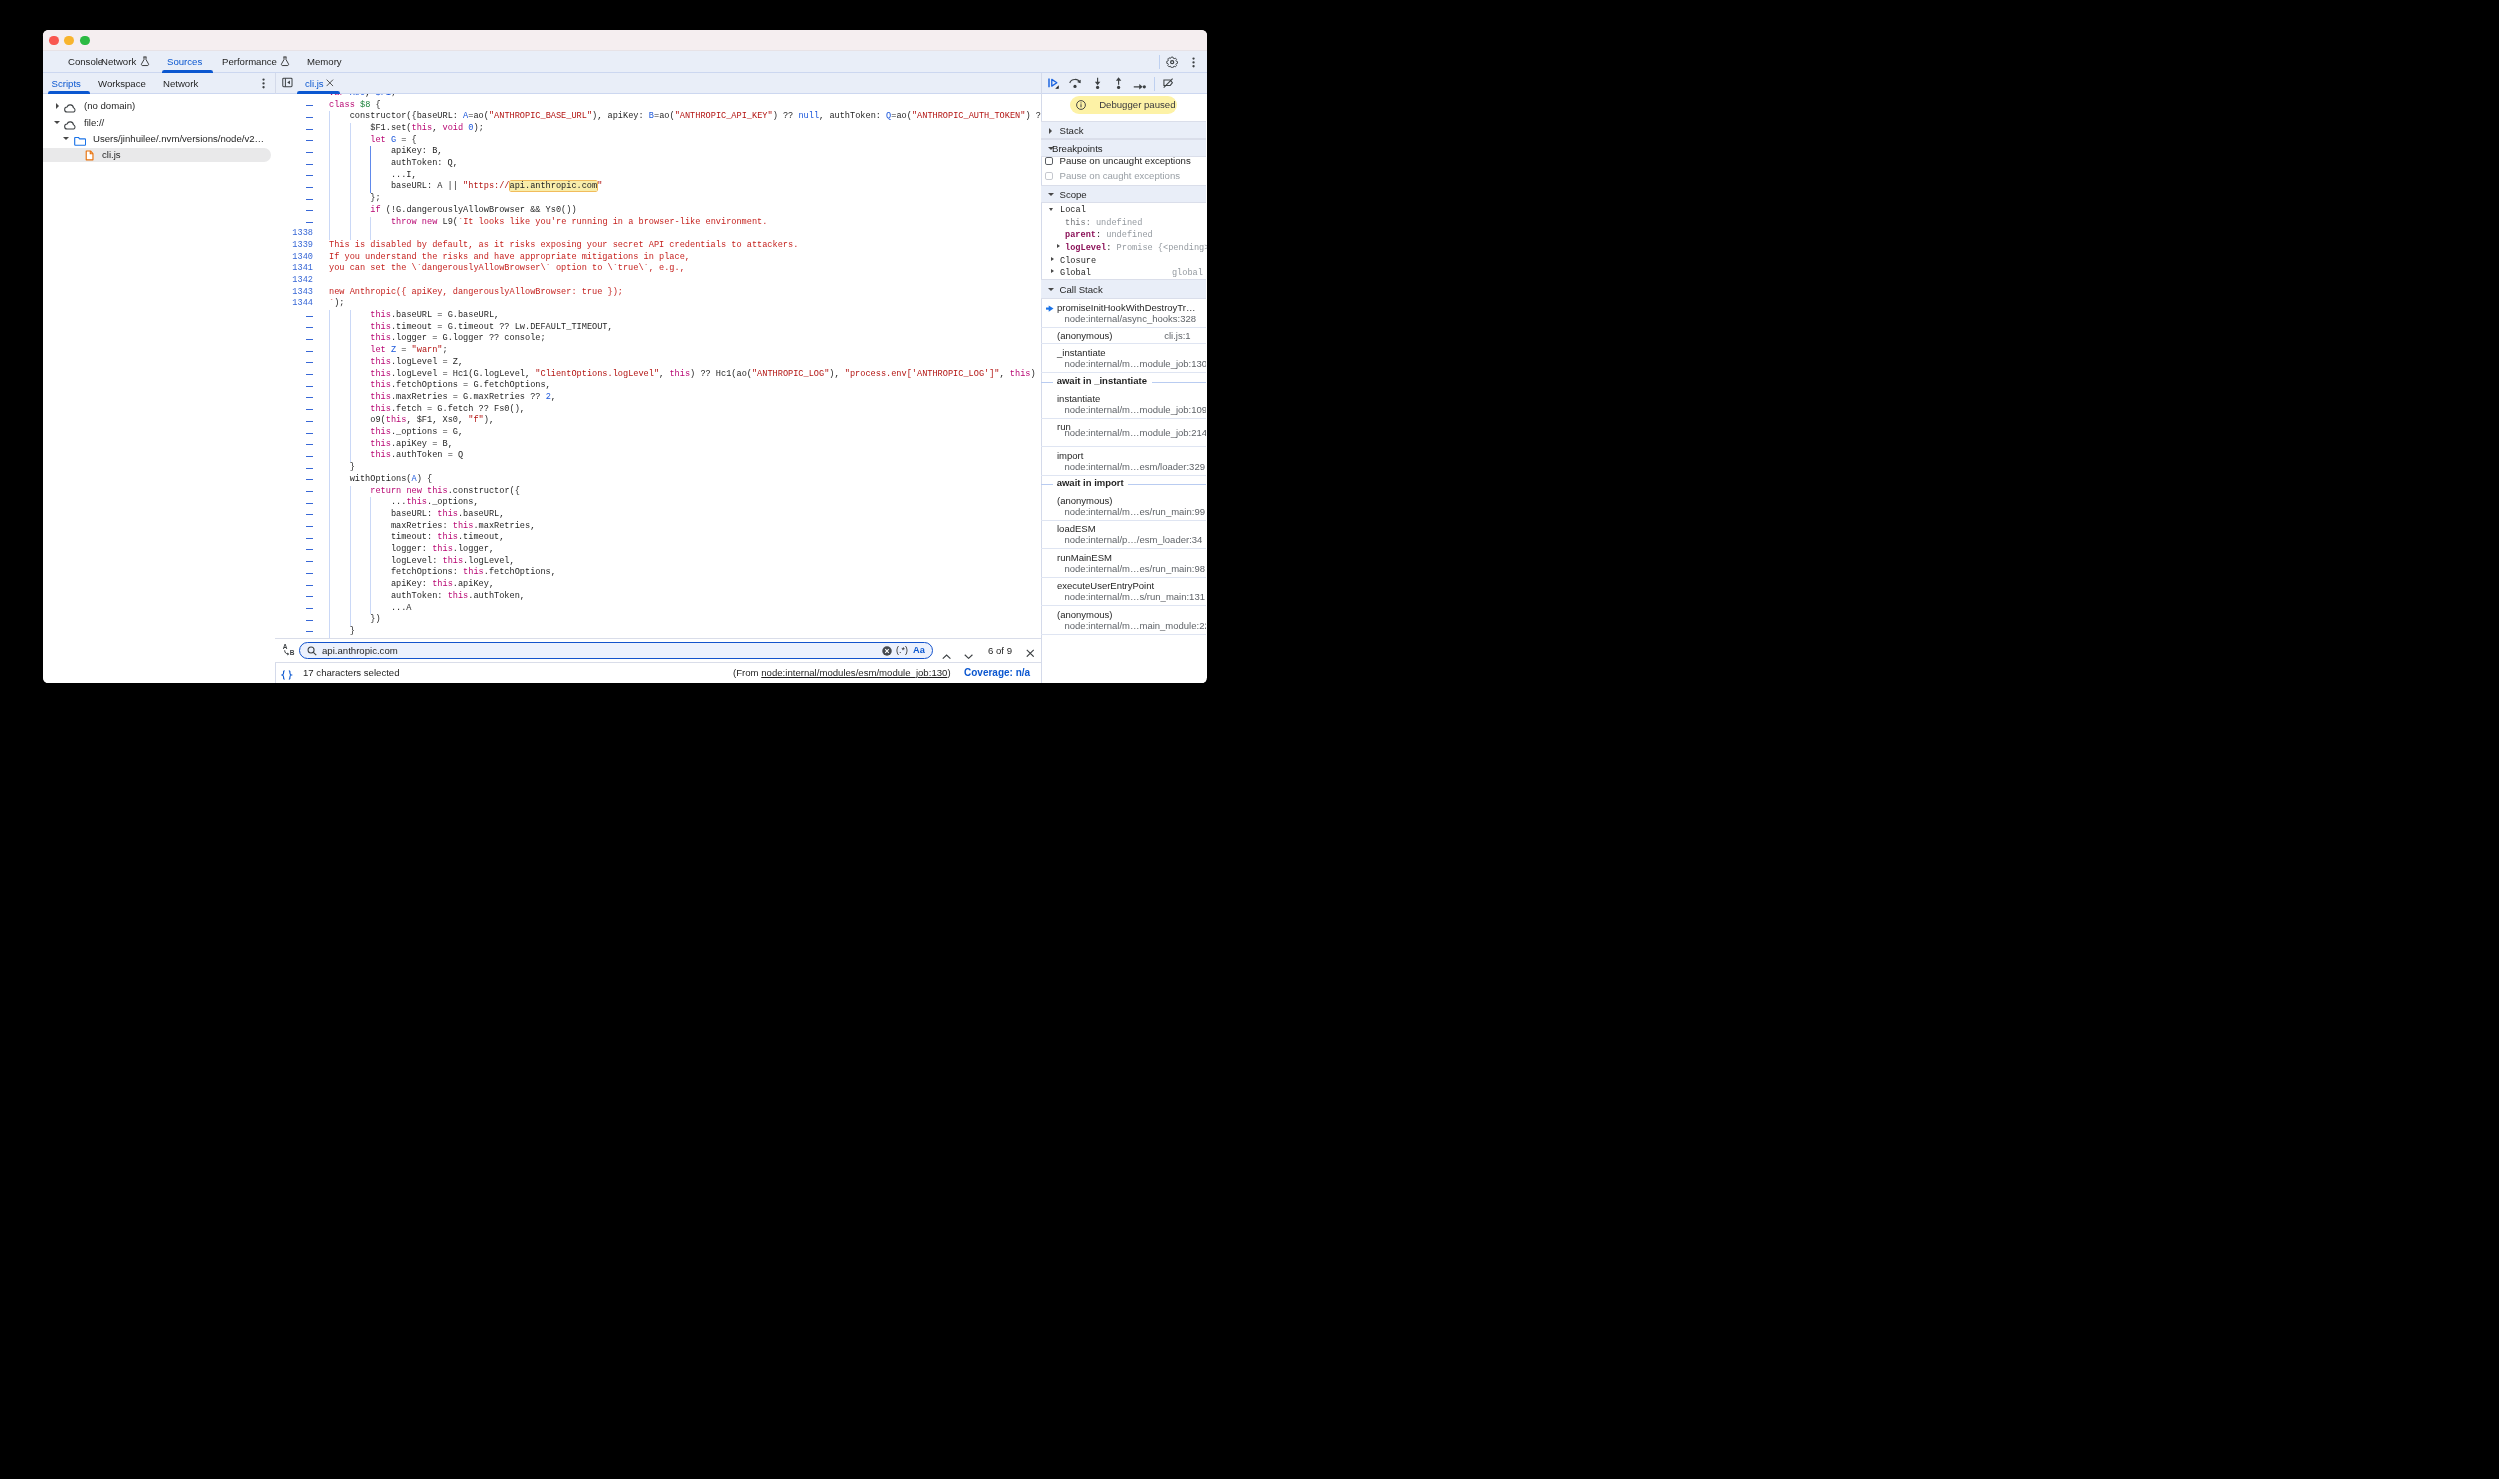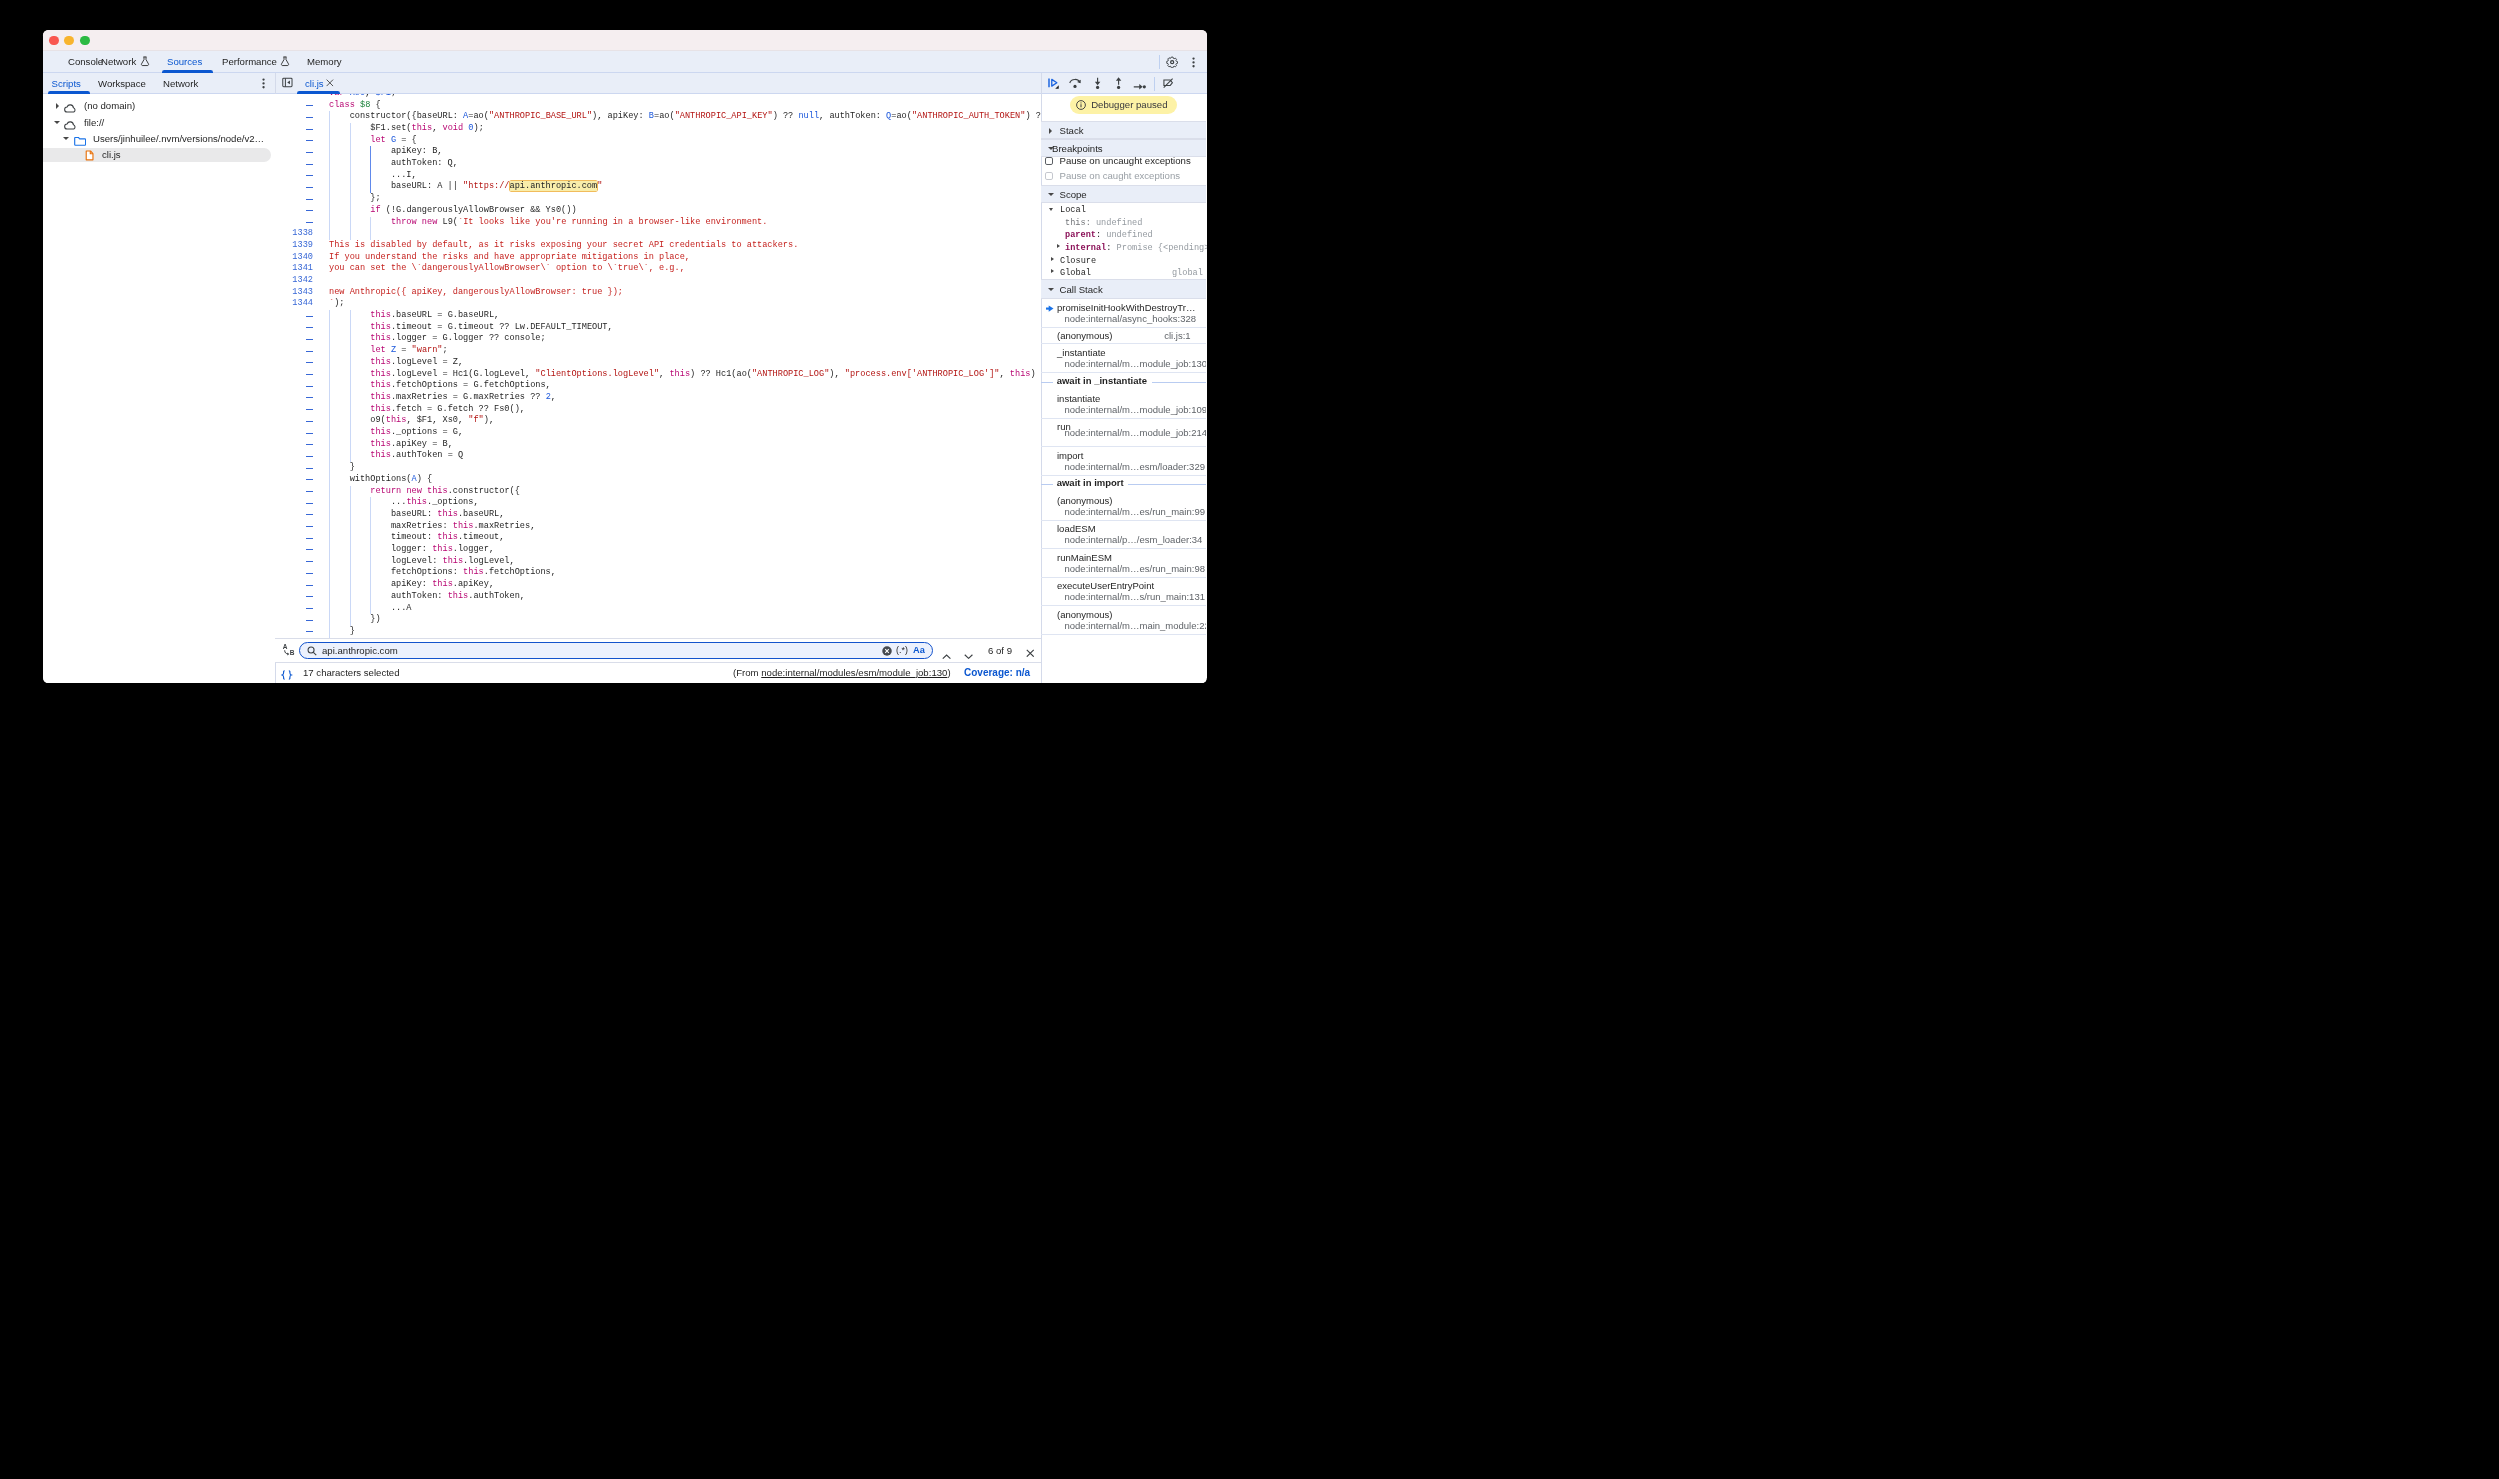--- a/index.html
+++ b/index.html
@@ -147,21 +147,21 @@
     <div class="icon" style="left:238px;top:639px"><svg width="11.5" height="10" viewBox="0 0 15 13" style="">
         <path d="M4.8 1C3.2 1 3.4 2.2 3.4 3.3c0 1.7.1 2.6-1.9 3.2 2 .6 1.9 1.5 1.9 3.2C3.4 10.8 3.2 12 4.8 12 M10.2 1c1.6 0 1.4 1.2 1.4 2.3 0 1.7-.1 2.6 1.9 3.2-2 .6-1.9 1.5-1.9 3.2 0 1.1.2 2.3-1.4 2.3" fill="none" stroke="#0b57d0" stroke-width="1.5"></path>
       </svg></div>
     <div style="position:absolute;left:260px;top:633px;height:20px;line-height:20px;font-size:9.6px;color:#1f1f1f">17 characters selected</div>
     <div style="position:absolute;left:690px;top:633px;height:20px;line-height:20px;font-size:9.6px;color:#1f1f1f;white-space:nowrap">(From <span style="text-decoration:underline">node:internal/modules/esm/module_job:130</span>)</div>
     <div style="position:absolute;left:921px;top:633px;height:20px;line-height:20px;font-size:10px;color:#0b57d0;font-weight:bold">Coverage: n/a</div>
     <div style="position:absolute;left:1027px;top:66px;width:107px;height:18px;border-radius:9.2px;background:#fdf2a6;font-size:9.6px;color:#38383d;line-height:18px;white-space:nowrap"><span style="display:inline-block;vertical-align:-1.9px;margin-left:6.2px"><svg width="10" height="10" viewBox="0 0 13 13" style="">
           <circle cx="6.5" cy="6.5" r="5.7" fill="none" stroke="#38383d" stroke-width="1.2"></circle>
           <rect x="5.85" y="5.5" width="1.3" height="4" fill="#38383d"></rect>
           <rect x="5.85" y="3.2" width="1.3" height="1.3" fill="#38383d"></rect>
-        </svg></span><span style="margin-left:5px">Debugger paused</span></div>
+        </svg></span><span style="margin-left:13px">Debugger paused</span></div>
     <div class="hdr" style="top:91px;height:18px;line-height:18px;left:998px;width:165px"><span style="position:absolute;left:8px;top:5.8px;width:0;height:0;border-top:3.1px solid transparent;border-bottom:3.1px solid transparent;border-left:3.8px solid #474747"></span><span style="margin-left:18.5px">Stack</span></div>
     <div class="hdr" style="top:109px;height:18px;line-height:18px;left:998px;width:165px"><span style="position:absolute;left:6.5px;top:7.3px;width:0;height:0;border-left:3.1px solid transparent;border-right:3.1px solid transparent;border-top:3.8px solid #474747"></span><span style="margin-left:11px">Breakpoints</span></div>
     <div class="checkrow" style="left:998px;top:127px;width:165px">
       <span class="cbox"></span>
       <span style="position:absolute;left:18.5px">Pause on uncaught exceptions</span>
     </div>
     <div class="checkrow" style="left:998px;top:142px;width:165px;color:#9aa0a6">
       <span class="cbox" style="border-color:#c4c7ce"></span>
       <span style="position:absolute;left:18.5px">Pause on caught exceptions</span>
     </div>
@@ -171,21 +171,21 @@
       <span style="position:absolute;left:19px">Local</span>
     </div>
     <div class="scoperow" style="left:998px;top:186px;width:165px">
       <span style="position:absolute;left:24px;color:#74777b">this: <span class="sgrey">undefined</span></span>
     </div>
     <div class="scoperow" style="left:998px;top:198px;width:165px">
       <span style="position:absolute;left:24px"><b style="color:#8b1158">parent</b>: <span class="sgrey">undefined</span></span>
     </div>
     <div class="scoperow" style="left:998px;top:211px;width:165px">
       <span style="position:absolute;left:16px;top:3.1px;width:0;height:0;border-top:2.9px solid transparent;border-bottom:2.9px solid transparent;border-left:3.7px solid #474747"></span>
-      <span style="position:absolute;left:24px"><b style="color:#8b1158">internal</b>: <span class="sgrey">Promise {&lt;pending&gt;}</span></span>
+      <span style="position:absolute;left:24px"><b style="color:#8b1158">logLevel</b>: <span class="sgrey">Promise {&lt;pending&gt;}</span></span>
     </div>
     <div class="scoperow" style="left:998px;top:224px;width:165px">
       <span style="position:absolute;left:9.6px;top:3.1px;width:0;height:0;border-top:2.9px solid transparent;border-bottom:2.9px solid transparent;border-left:3.7px solid #474747"></span>
       <span style="position:absolute;left:19px">Closure</span>
     </div>
     <div class="scoperow" style="left:998px;top:236px;width:165px">
       <span style="position:absolute;left:9.6px;top:3.1px;width:0;height:0;border-top:2.9px solid transparent;border-bottom:2.9px solid transparent;border-left:3.7px solid #474747"></span>
       <span style="position:absolute;left:19px">Global</span>
       <span class="sgrey" style="position:absolute;right:3.1px">global</span>
     </div>

